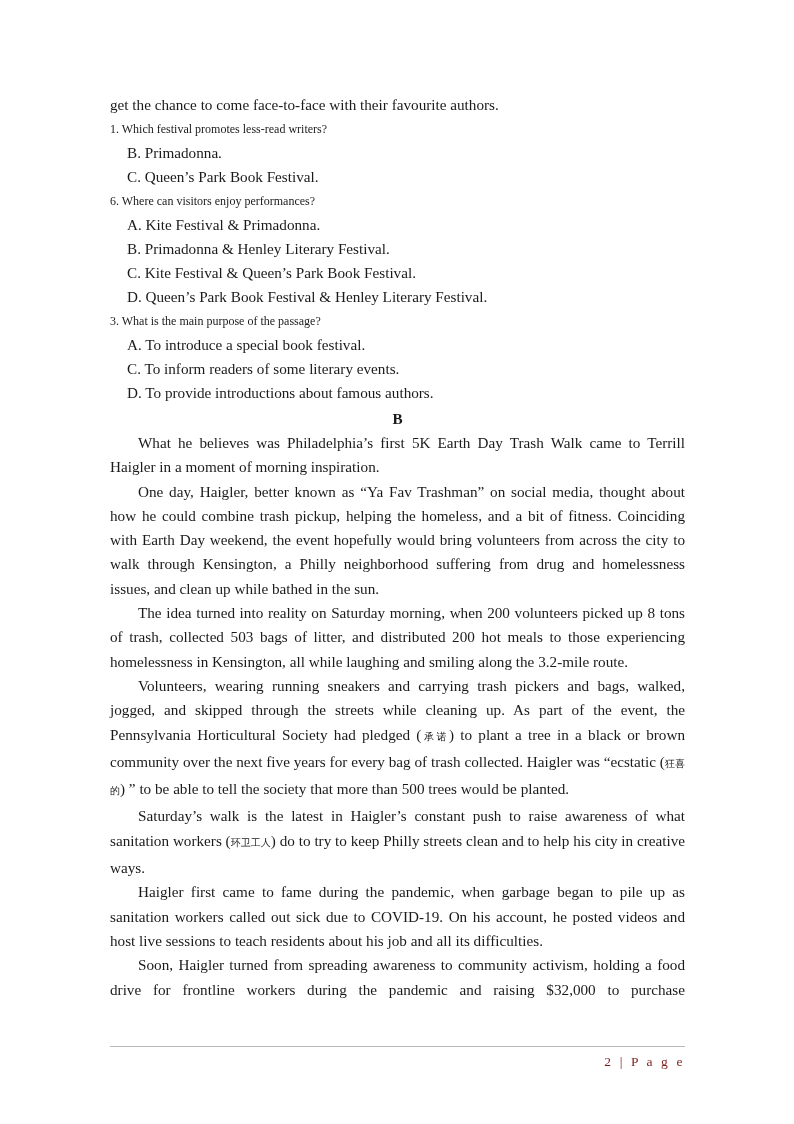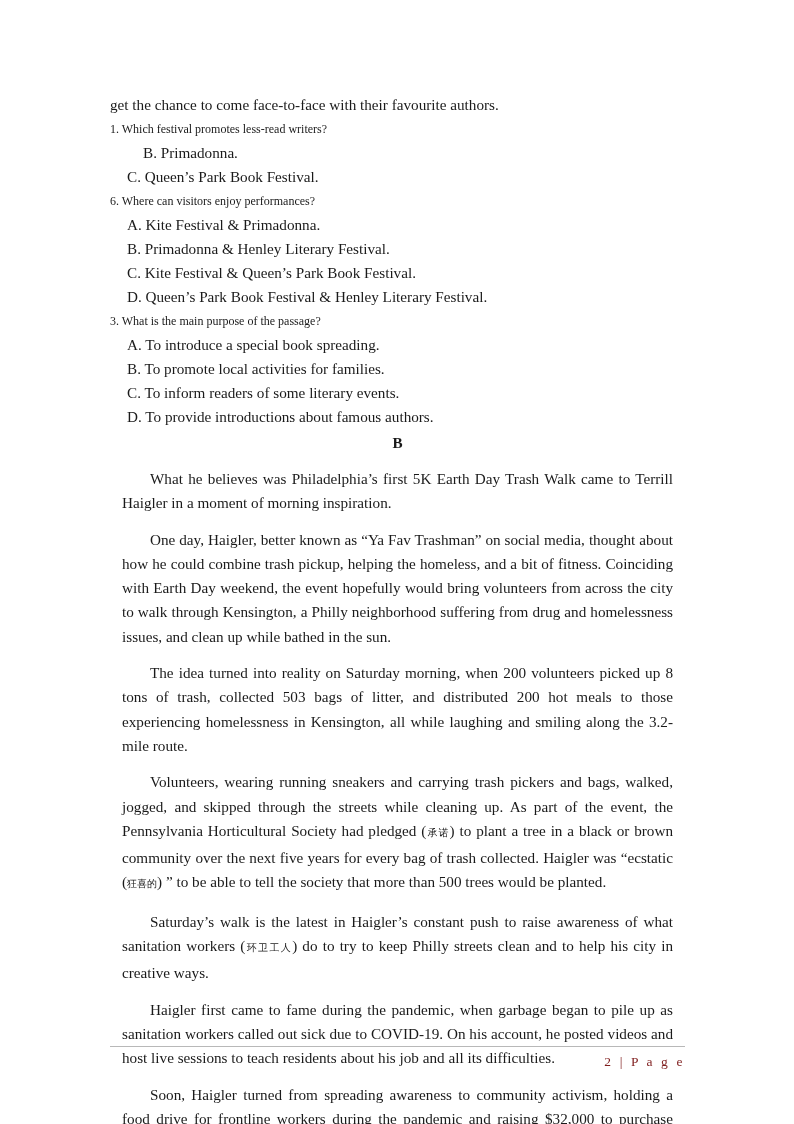--- a/index.html
+++ b/index.html
@@ -30,40 +30,40 @@
     font-size: 12px;
     line-height: 24px;
   }
   .opt-row {
     display: flex;
     font-size: 15.2px;
     line-height: 24px;
     padding-left: 17px;
   }
   .opt-col-a { width: 305px; flex: 0 0 305px; }
-  .opt-col-b { flex: 1 1 auto; margin-left: 16px; }
+  .opt-col-b { flex: 1 1 auto; }
   .opt-single {
     font-size: 15.2px;
     line-height: 24px;
     padding-left: 17px;
   }
   .section-head {
     text-align: center;
     font-weight: bold;
     font-size: 15.2px;
     line-height: 24px;
     margin-top: 2px;
   }
   .para {
     font-size: 15.2px;
     line-height: 24.3px;
     text-align: justify;
     text-justify: inter-word;
     text-indent: 28px;
-    margin: 12px;
+    margin: 0;
   }
   .para:last-of-type { text-align: justify; }
   .para.lastline-full::after {
     content: "";
     display: inline-block;
     width: 100%;
   }
   .cn {
     font-family: Liberation Mono, monospace;
     font-size: 10px;
@@ -102,22 +102,21 @@
     <span class="opt-col-a">C. Queen’s Park Book Festival.</span>
   </div>
 
   <div class="q-stem">6. Where can visitors enjoy performances?</div>
   <div class="opt-single">A. Kite Festival &amp; Primadonna.</div>
   <div class="opt-single">B. Primadonna &amp; Henley Literary Festival.</div>
   <div class="opt-single">C. Kite Festival &amp; Queen’s Park Book Festival.</div>
   <div class="opt-single">D. Queen’s Park Book Festival &amp; Henley Literary Festival.</div>
 
   <div class="q-stem">3. What is the main purpose of the passage?</div>
-  <div class="opt-single">A. To introduce a special book spreading.</div>
-  <div class="opt-single">B. To promote local activities for families.</div>
+  <div class="opt-single">A. To introduce a special book festival.</div>
   <div class="opt-single">C. To inform readers of some literary events.</div>
   <div class="opt-single">D. To provide introductions about famous authors.</div>
 
   <div class="section-head">B</div>
 
   <p class="para">What he believes was Philadelphia’s first 5K Earth Day Trash Walk came to Terrill Haigler in a moment of morning inspiration.</p>
   <p class="para">One day, Haigler, better known as “Ya Fav Trashman” on social media, thought about how he could combine trash pickup, helping the homeless, and a bit of fitness. Coinciding with Earth Day weekend, the event hopefully would bring volunteers from across the city to walk through Kensington, a Philly neighborhood suffering from drug and homelessness issues, and clean up while bathed in the sun.</p>
   <p class="para">The idea turned into reality on Saturday morning, when 200 volunteers picked up 8 tons of trash, collected 503 bags of litter, and distributed 200 hot meals to those experiencing homelessness in Kensington, all while laughing and smiling along the 3.2-mile route.</p>
 
   <p class="para"><span>Volunteers, wearing running sneakers and carrying trash pickers and bags, walked, jogged, and skipped through the streets while cleaning up. As part of the event, the Pennsylvania Horticultural Society had pledged (</span><span class="cn">承诺</span><span>) to plant a tree in a black or brown community over the next five years for every bag of trash collected. Haigler was “ecstatic (</span><span class="cn">狂喜的</span><span>) ” to be able to tell the society that more than 500 trees would be planted.</span></p>

